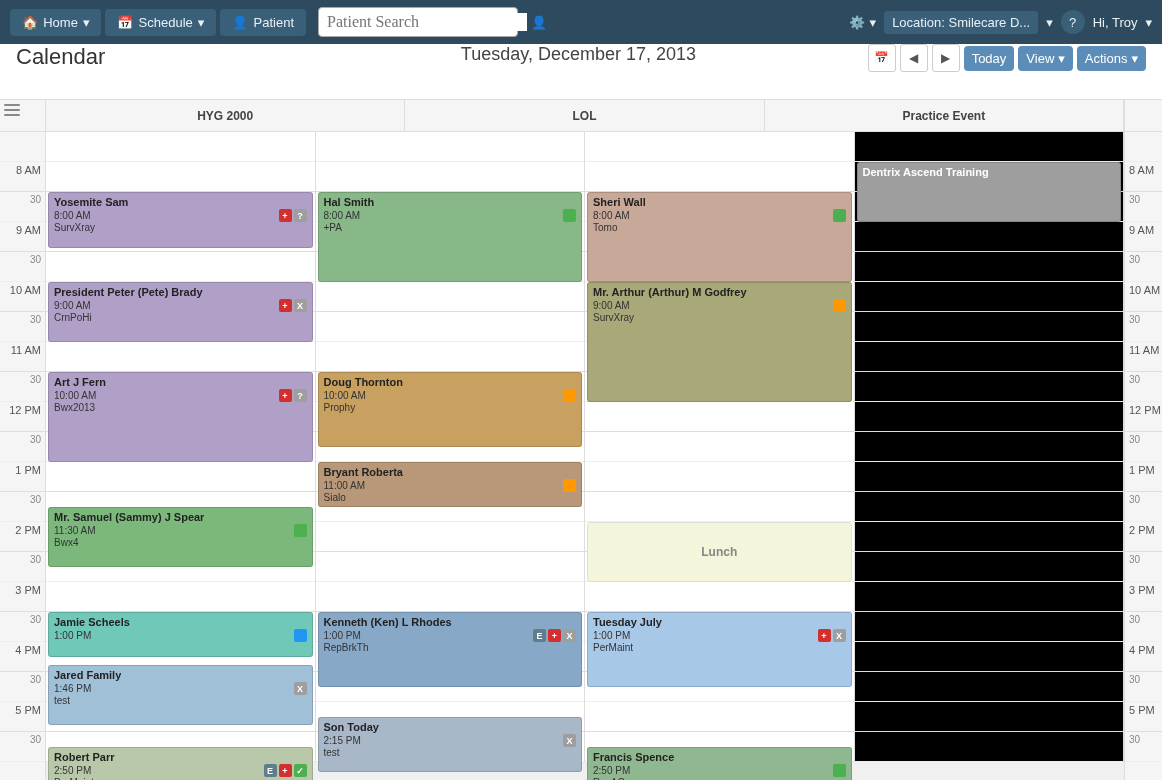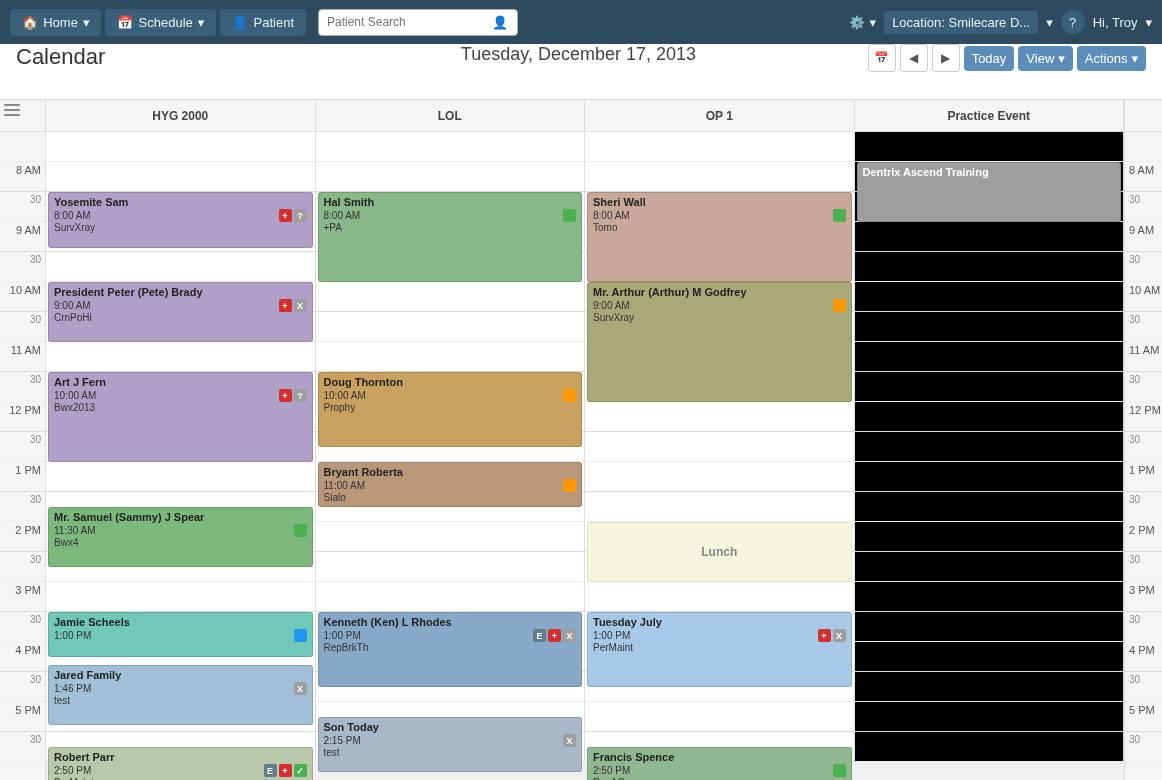--- a/index.html
+++ b/index.html
@@ -38,22 +38,23 @@
       color: #666;
       display: flex;
       align-items: center;
       gap: 4px;
       margin-left: 8px;
     }
     .nav-search input {
       border: none;
       outline: none;
       flex: 1;
-      font-size: 12px;
+      font-size: 16px;
       color: #7f1d1d;
+      font-family: Liberation Serif, serif;
     }
     .nav-spacer { flex: 1; }
     .nav-right {
       display: flex;
       align-items: center;
       gap: 8px;
       color: #e8f0f5;
       font-size: 13px;
     }
     .nav-right span { cursor: pointer; }
@@ -307,21 +308,20 @@
   <div class="cal-columns-header">
     <div class="time-gutter">
       <div class="menu-icon">
         <span></span>
           <span></span>
           <span></span>
       </div>
     </div>
     <div class="col-header">HYG 2000</div>
     <div class="col-header">LOL</div>
-    <div class="col-header">OP 1</div>
     <div class="col-header practice">Practice Event</div>
     <div style="width:38px; min-width:38px; background:#f5f5f5; border-left:1px solid #ddd;"></div>
   </div>
 
   <div class="cal-body">
 
     <div class="time-col" id="left-time-col">
         <div class="time-slot"></div>
         <div class="time-slot hour">8 AM</div>
         <div class="time-slot">30</div>

